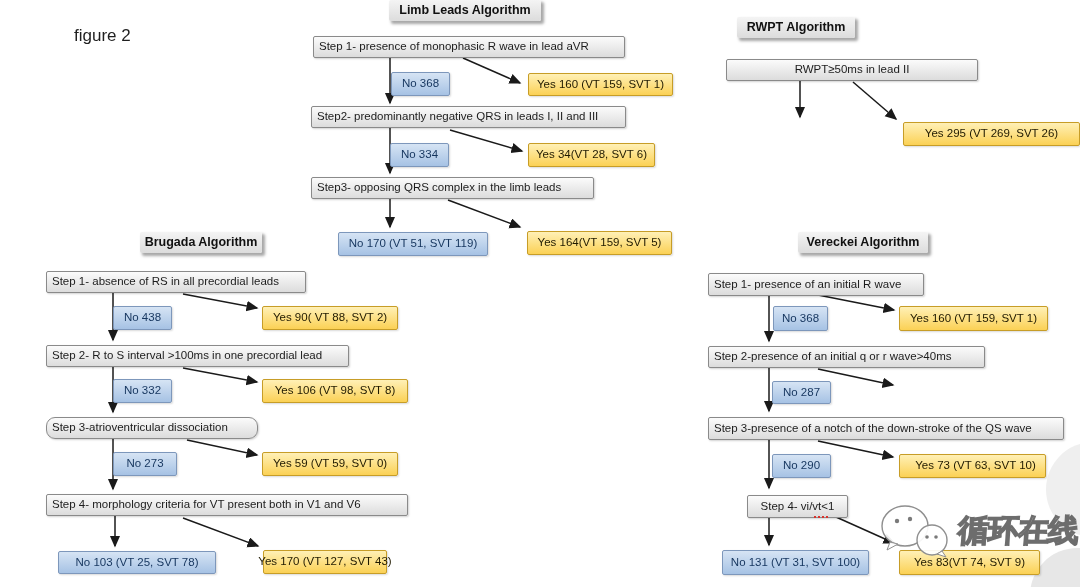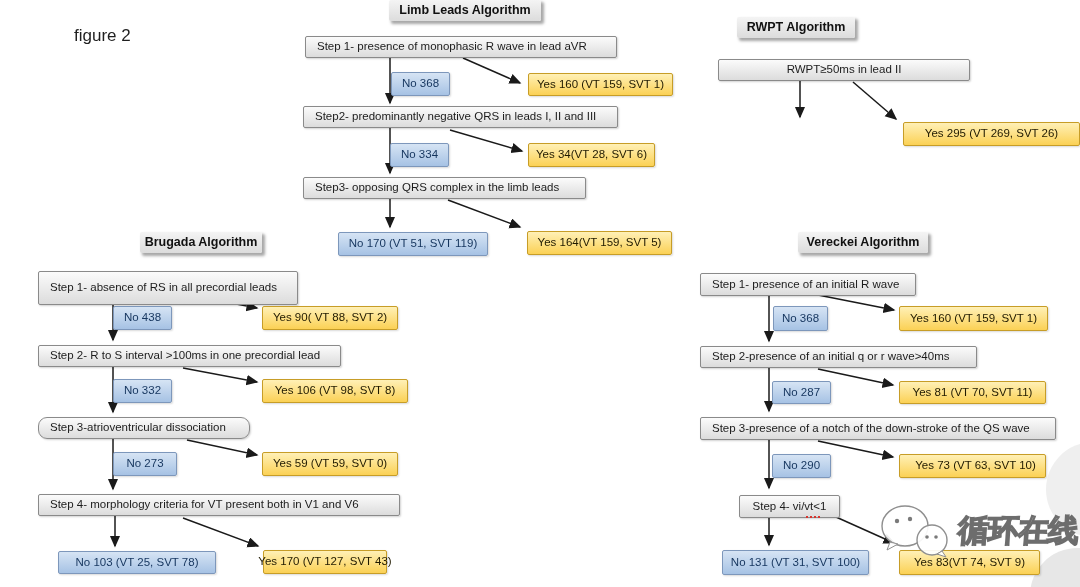--- a/index.html
+++ b/index.html
@@ -12,22 +12,23 @@
     position:absolute;box-sizing:border-box;display:flex;align-items:center;
     font-size:11.5px;color:#1c1c1c;white-space:nowrap;line-height:1;border-radius:2px;
   }
   .title-box{
     background:linear-gradient(#f4f4f4,#dcdcdc);
     font-weight:bold;font-size:12.5px;justify-content:center;
     box-shadow:2.5px 2.5px 3px rgba(0,0,0,0.35);color:#111;
   }
   .step-box{
     background:linear-gradient(#fbfbfb,#dcdcdc);
-    border:1px solid #8a8a8a;padding:0 11px;
+    border:1px solid #8a8a8a;padding:0 5px;
     box-shadow:1px 1px 2px rgba(0,0,0,0.18);
+    margin-left:8px;
   }
   .no-box{
     background:linear-gradient(#d6e4f4,#a6c2e4);
     border:1px solid #7d97bb;justify-content:center;color:#15355e;
     box-shadow:1px 1px 2px rgba(0,0,0,0.15);
   }
   .yes-box{
     background:linear-gradient(#fff0b6,#fbd155);
     border:1px solid #c79d27;justify-content:center;color:#201a00;
     box-shadow:1px 1px 2px rgba(0,0,0,0.15);
@@ -111,40 +112,39 @@
   <div class="box yes-box" style="left:528px;top:143px;width:127px;height:24px;">Yes 34(VT 28, SVT 6)</div>
   <div class="box step-box" style="left:303px;top:177px;width:283px;height:22px;">Step3- opposing QRS complex in the limb leads</div>
   <div class="box no-box" style="left:330px;top:232px;width:150px;height:24px;margin-left:8px;">No 170 (VT 51, SVT 119)</div>
   <div class="box yes-box" style="left:527px;top:231px;width:145px;height:24px;">Yes 164(VT 159, SVT 5)</div>
 
   <div class="box title-box" style="left:737px;top:17px;width:118px;height:21px;">RWPT Algorithm</div>
   <div class="box step-box centered" style="left:718px;top:59px;width:252px;height:22px;">RWPT≥50ms in lead II</div>
   <div class="box yes-box" style="left:903px;top:122px;width:177px;height:24px;">Yes 295 (VT 269, SVT 26)</div>
 
   <div class="box title-box" style="left:140px;top:232px;width:122px;height:21px;">Brugada Algorithm</div>
-  <div class="box step-box" style="left:38px;top:271px;width:260px;height:34px;">Step 1- absence of RS in all precordial leads</div>
+  <div class="box step-box" style="left:38px;top:271px;width:260px;height:22px;">Step 1- absence of RS in all precordial leads</div>
   <div class="box no-box" style="left:113px;top:306px;width:59px;height:24px;">No 438</div>
   <div class="box yes-box" style="left:262px;top:306px;width:136px;height:24px;">Yes 90( VT 88, SVT 2)</div>
   <div class="box step-box" style="left:38px;top:345px;width:303px;height:22px;">Step 2- R to S interval &gt;100ms in one precordial lead</div>
   <div class="box no-box" style="left:113px;top:379px;width:59px;height:24px;">No 332</div>
   <div class="box yes-box" style="left:262px;top:379px;width:146px;height:24px;">Yes 106 (VT 98, SVT 8)</div>
   <div class="box step-box" style="left:38px;top:417px;width:212px;height:22px;border-radius:9px;">Step 3-atrioventricular dissociation</div>
   <div class="box no-box" style="left:113px;top:452px;width:64px;height:24px;">No 273</div>
   <div class="box yes-box" style="left:262px;top:452px;width:136px;height:24px;">Yes 59 (VT 59, SVT 0)</div>
   <div class="box step-box" style="left:38px;top:494px;width:362px;height:22px;">Step 4- morphology criteria for VT present both in V1 and V6</div>
   <div class="box no-box" style="left:58px;top:551px;width:158px;height:23px;">No 103 (VT 25, SVT 78)</div>
   <div class="box yes-box" style="left:263px;top:550px;width:124px;height:24px;">Yes 170 (VT 127, SVT 43)</div>
 
   <div class="box title-box" style="left:798px;top:232px;width:130px;height:21px;">Vereckei Algorithm</div>
   <div class="box step-box" style="left:700px;top:273px;width:216px;height:23px;">Step 1- presence of an initial R wave</div>
   <div class="box no-box" style="left:773px;top:306px;width:55px;height:25px;">No 368</div>
   <div class="box yes-box" style="left:899px;top:306px;width:149px;height:25px;">Yes 160 (VT 159, SVT 1)</div>
   <div class="box step-box" style="left:700px;top:346px;width:277px;height:22px;">Step 2-presence of an initial q or r wave&gt;40ms</div>
   <div class="box no-box" style="left:772px;top:381px;width:59px;height:23px;">No 287</div>
-  <div class="box yes-box" style="left:899px;top:381px;width:147px;height:23px;">Yes 81 (VT 70, SVT 11)</div>
   <div class="box step-box" style="left:700px;top:417px;width:356px;height:23px;">Step 3-presence of a notch of the down-stroke of the QS wave</div>
   <div class="box no-box" style="left:772px;top:454px;width:59px;height:24px;">No 290</div>
   <div class="box yes-box" style="left:899px;top:454px;width:147px;height:24px;padding-left:6px;">Yes 73 (VT 63, SVT 10)</div>
   <div class="box step-box centered" style="left:739px;top:495px;width:101px;height:23px;">
     <span>Step 4- vi/vt&lt;1</span>
     <span class="squiggle"></span>
   </div>
   <div class="box no-box" style="left:722px;top:550px;width:147px;height:25px;">No 131 (VT 31, SVT 100)</div>
   <div class="box yes-box" style="left:899px;top:550px;width:141px;height:25px;">Yes 83(VT 74, SVT 9)</div>
 

